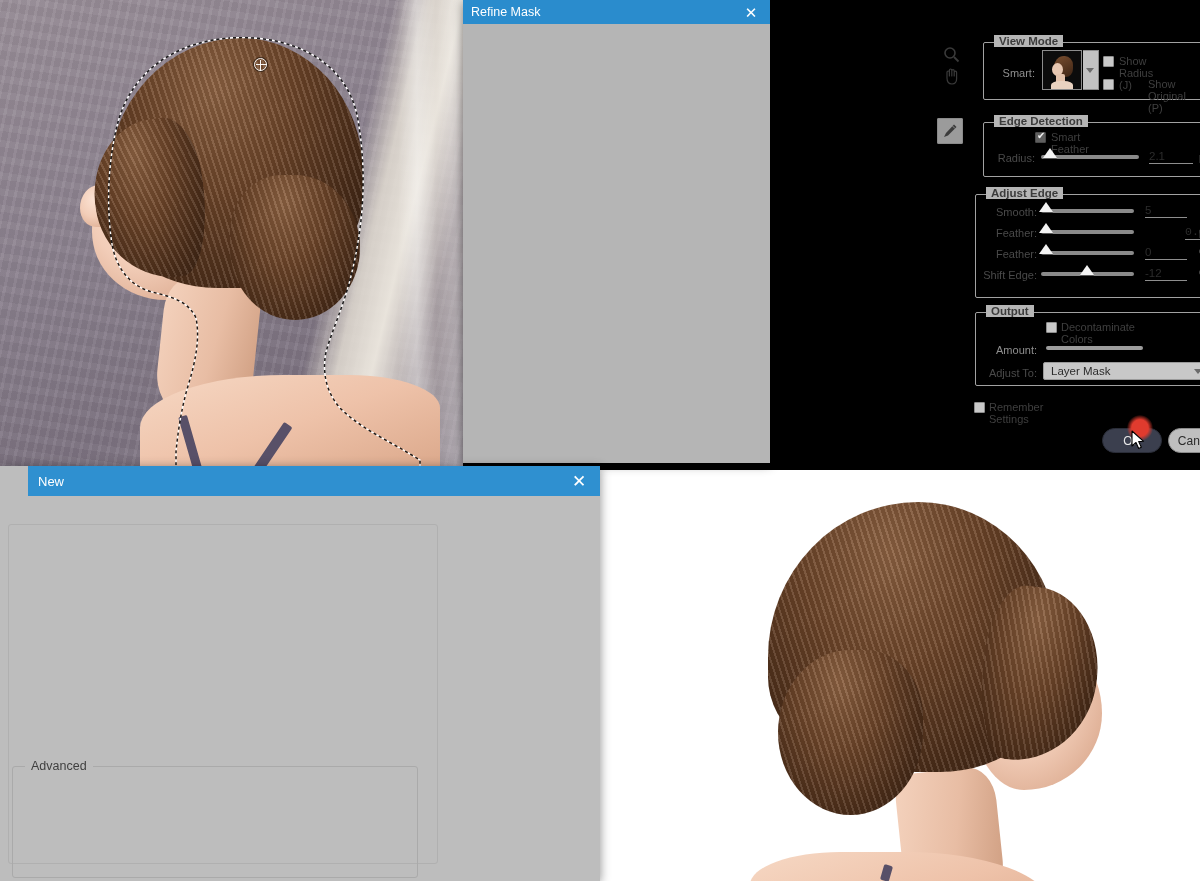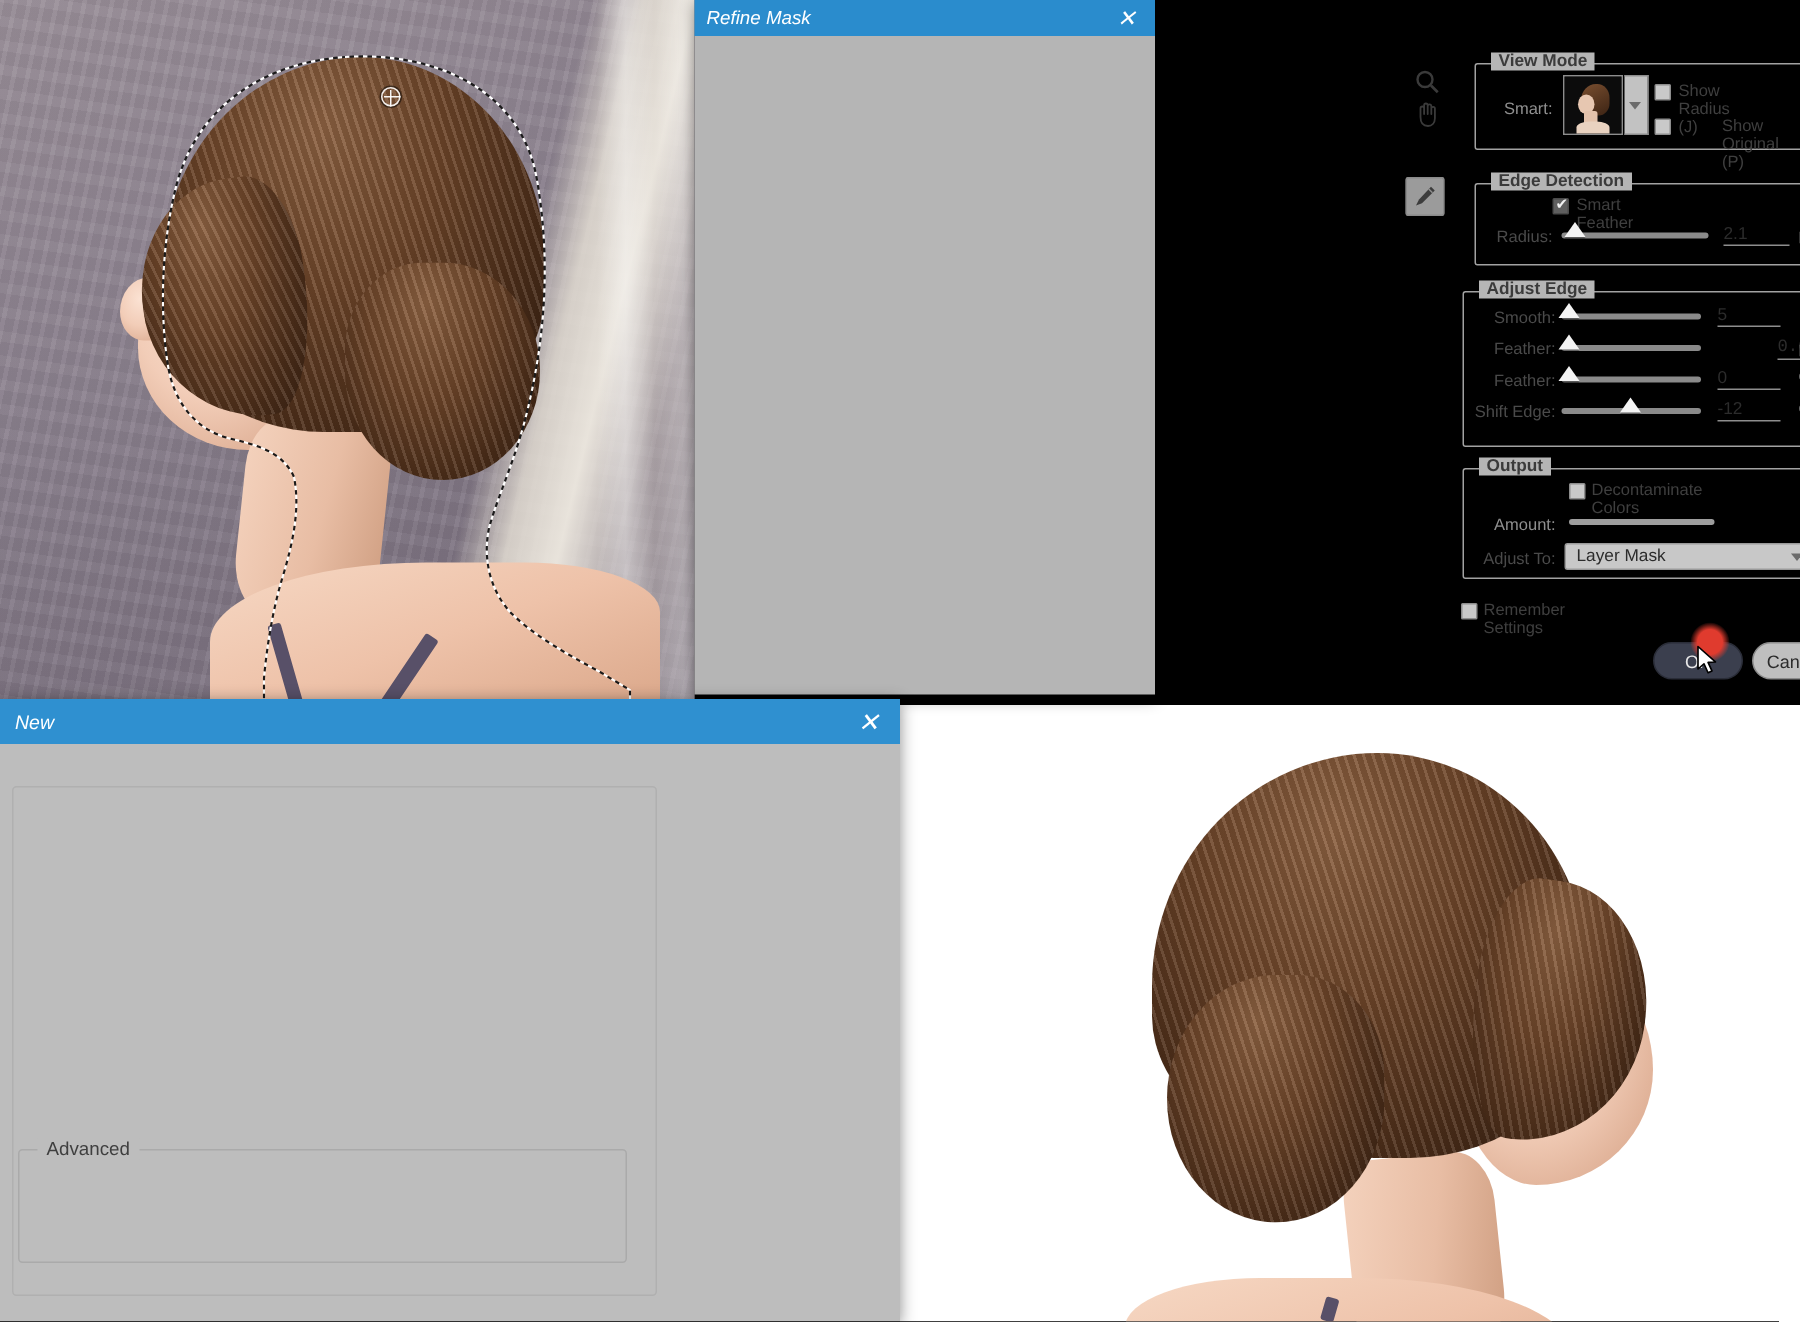--- a/index.html
+++ b/index.html
@@ -71,21 +71,21 @@
     text-shadow:0 0 2px #000; white-space:nowrap;
     font-family:"DejaVu Sans", sans-serif;
   }
   #watermark .wm-cn { font-weight:bold; margin-right:6px; }
   #watermark .wm-url { font-family:"DejaVu Sans Mono", monospace; font-size:10px; }
 
   
   .ps-dialog { position:absolute; background:#b5b5b5; color:#2e2e2e; z-index:20;
                box-shadow:0 2px 10px rgba(0,0,0,.45); }
   .ps-titlebar { height:24px; background:#2a8ccd; display:flex; align-items:center;
-                 padding:0 8px; color:#ffffff; font-size:12.5px;font-style:italic; }
+                 padding:0 8px; color:#ffffff; font-size:12.5px; }
   .ps-title { flex:1; }
   .ps-close { width:22px; height:22px; display:flex; align-items:center;
               justify-content:center; font-size:15px; color:#fff; cursor:pointer; line-height:1; }
 
   .group { position:absolute; border:1px solid #a2a2a2; border-radius:2px; }
   .group-title { position:absolute; top:-8px; left:10px; background:#b5b5b5;
                  padding:0 5px; font-size:11.5px; font-weight:bold; color:#3b3b3b; }
 
   .lbl { position:absolute; font-size:11px; color:#4a4a4a; text-align:right; }
   .lbl.dim { color:#8f8f8f; }
@@ -132,27 +132,27 @@
   .viewdrop { position:absolute; width:16px; background:#c2c2c2;
               border:1px solid #8d8d8d; border-left:none; cursor:pointer; }
 
   
   .cursor-arrow { position:absolute; width:14px; height:20px; z-index:60; pointer-events:none; }
   .click-pulse { position:absolute; width:26px; height:26px; border-radius:50%;
                  background:radial-gradient(circle,#e03b2e 0%, #e03b2e 45%, rgba(224,59,46,0) 72%);
                  z-index:55; pointer-events:none; }
 
   
-  #dlg-new { left:0; top:466px; width:600px; height:415px; background:#bdbdbd; }
+  #dlg-new { left:0; top:466px; width:600px; height:415px; background:#bdbdbd;padding-left:28px; }
   #dlg-new .ps-titlebar { height:30px; background:#2f90d0; font-size:13px; padding:0 10px; }
   #dlg-new .ps-close { font-size:17px; }
 
   .nd-panel { position:absolute; left:8px; top:58px; width:430px; height:340px;
               border:1px solid #b0b0b0; border-radius:3px; background:#bdbdbd; }
-  .adv-group { position:absolute; left:12px; top:300px; width:406px; height:76px;
+  .adv-group { position:absolute; left:12px; top:300px; width:406px; height:112px;
                border:1px solid #aaaaaa; border-radius:3px; }
   .adv-title { position:absolute; top:-8px; left:12px; background:#bdbdbd; padding:0 6px;
                font-size:12.5px; color:#3f3f3f; }
 </style>
 </head>
 <body>
 
 <div class="stage">
 
   <div class="photo" id="photo-original">

